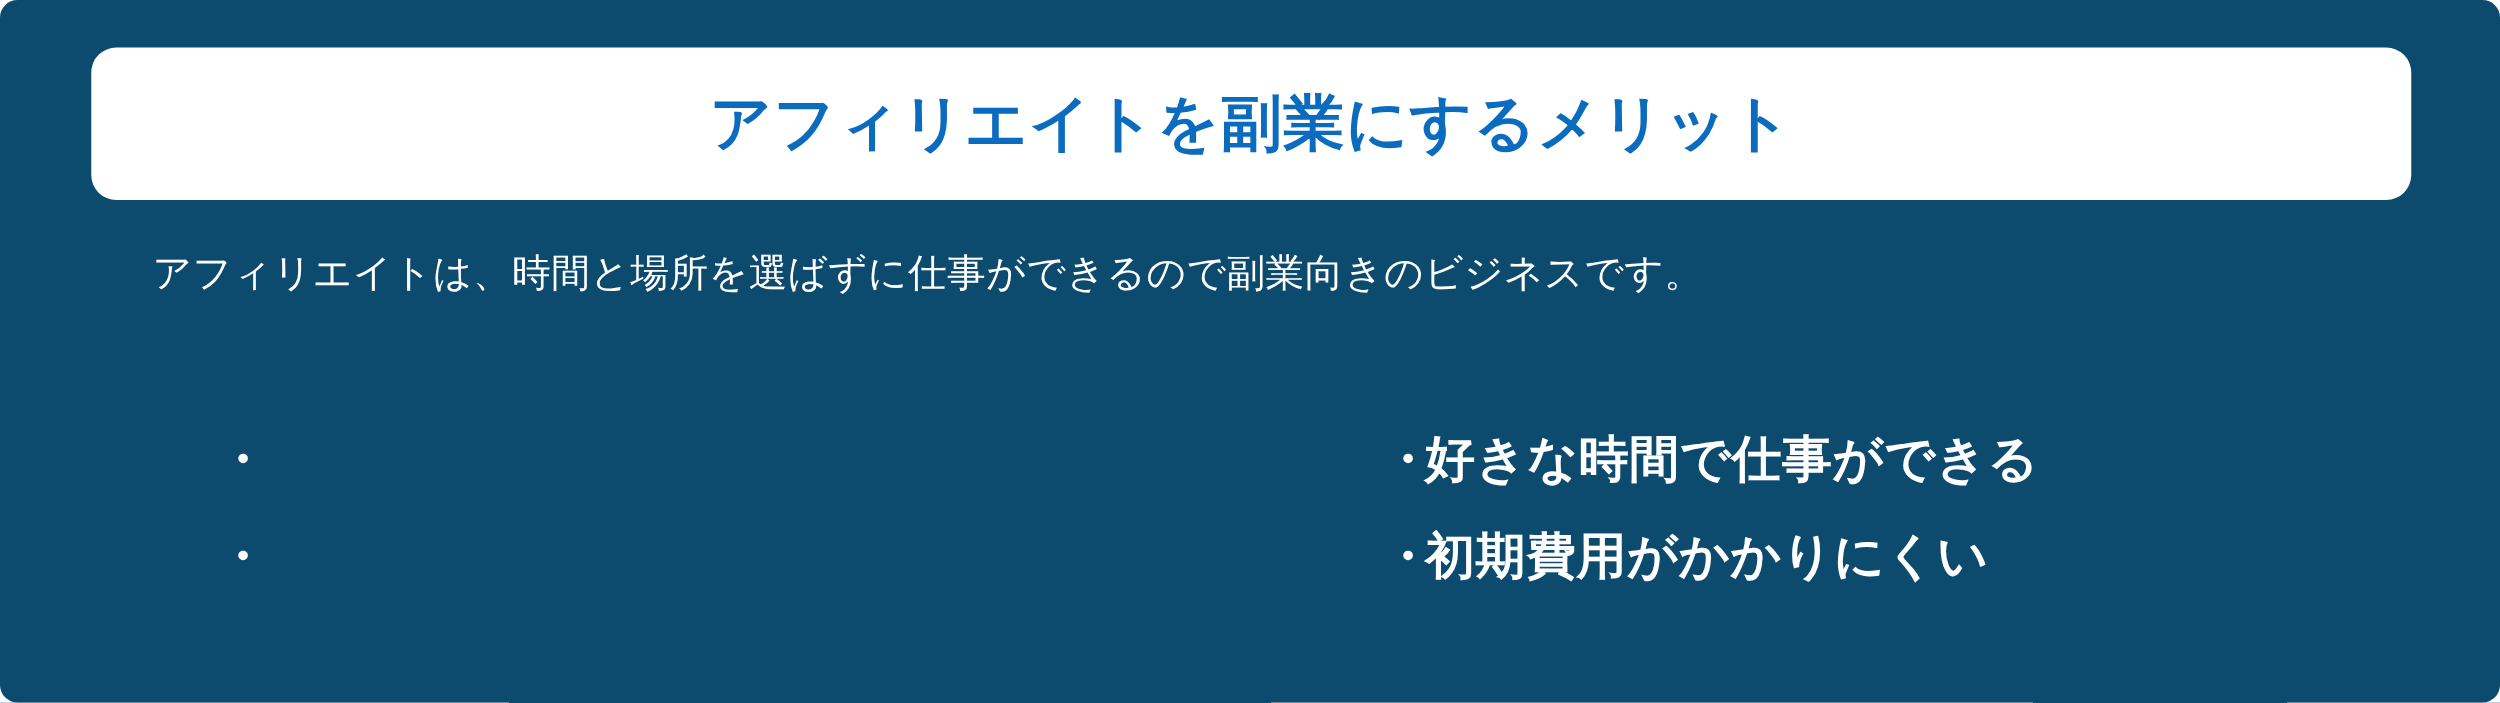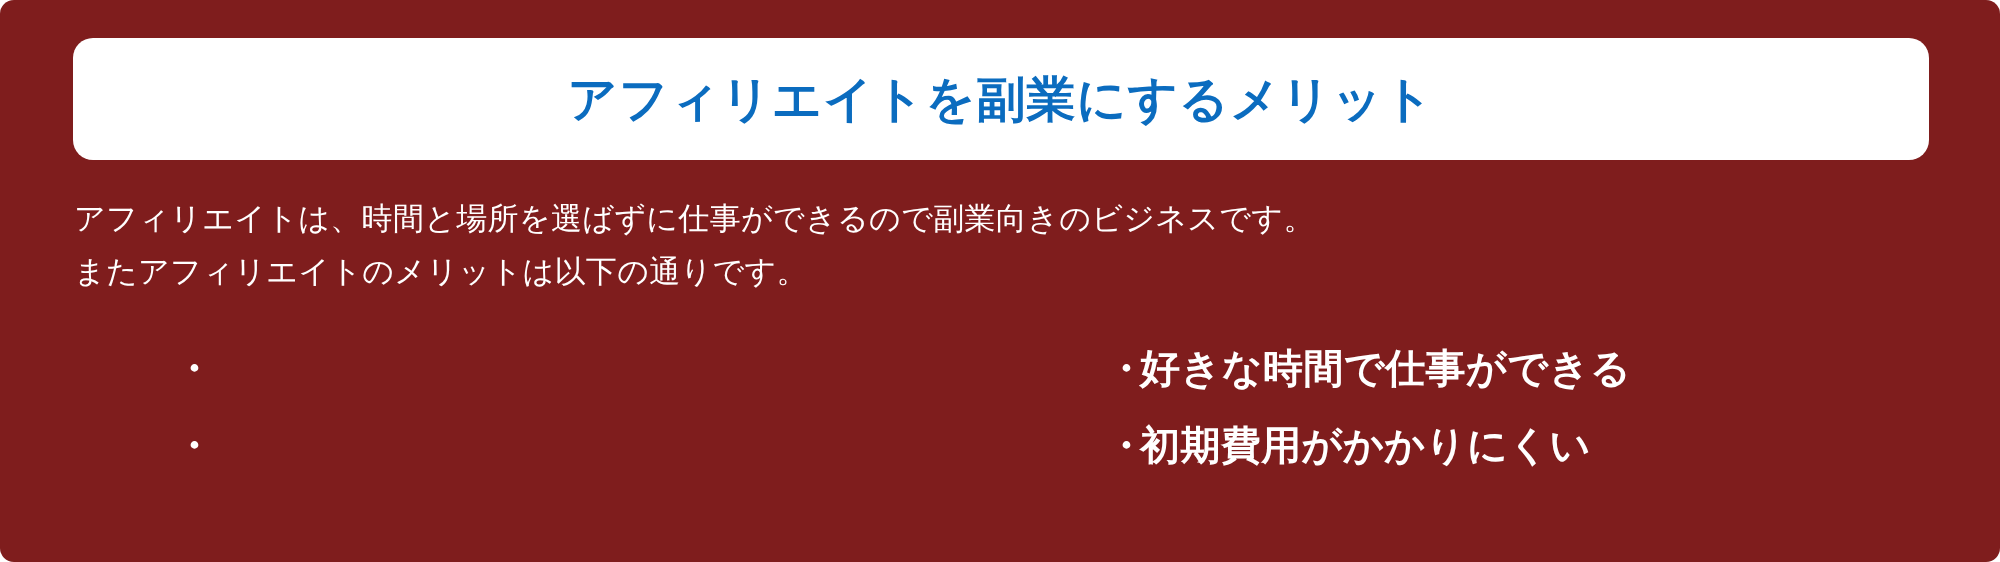--- a/index.html
+++ b/index.html
@@ -12,21 +12,21 @@
     height: 562px;
     font-family: "Liberation Sans", "DejaVu Sans", sans-serif;
     overflow: hidden;
   }
 
   .panel {
     position: relative;
     box-sizing: border-box;
     width: 2000px;
     height: 562px;
-    background: #7f1d1d;
+    background: #0c4a6e;
     border-radius: 14px;
     padding: 0;
   }
 
   .title-card {
     position: absolute;
     left: 73px;
     top: 38px;
     width: 1856px;
     height: 122px;
@@ -53,20 +53,21 @@
     width: 1860px;
     color: #ffffff;
     font-size: 31px;
     font-weight: 400;
     line-height: 1.72;
     letter-spacing: 0.01em;
   }
   .intro .line {
     display: block;
     white-space: nowrap;
+    margin-left: 48px;
   }
 
   .benefits {
     position: absolute;
     left: 74px;
     top: 345px;
     width: 1860px;
     display: flex;
     flex-direction: row;
     align-items: flex-start;
@@ -113,21 +114,20 @@
 <body>
 
 <div class="panel">
 
   <div class="title-card">
     <span class="title-text">アフィリエイトを副業にするメリット</span>
   </div>
 
   <div class="intro">
     <span class="line">アフィリエイトは、時間と場所を選ばずに仕事ができるので副業向きのビジネスです。</span>
-    <span class="line">またアフィリエイトのメリットは以下の通りです。</span>
   </div>
 
   <div class="benefits">
 
     <div class="col col-left">
       <div class="benefit-item">
         <span class="bullet-mark">・</span>
       </div>
       <div class="benefit-item">
         <span class="bullet-mark">・</span>

